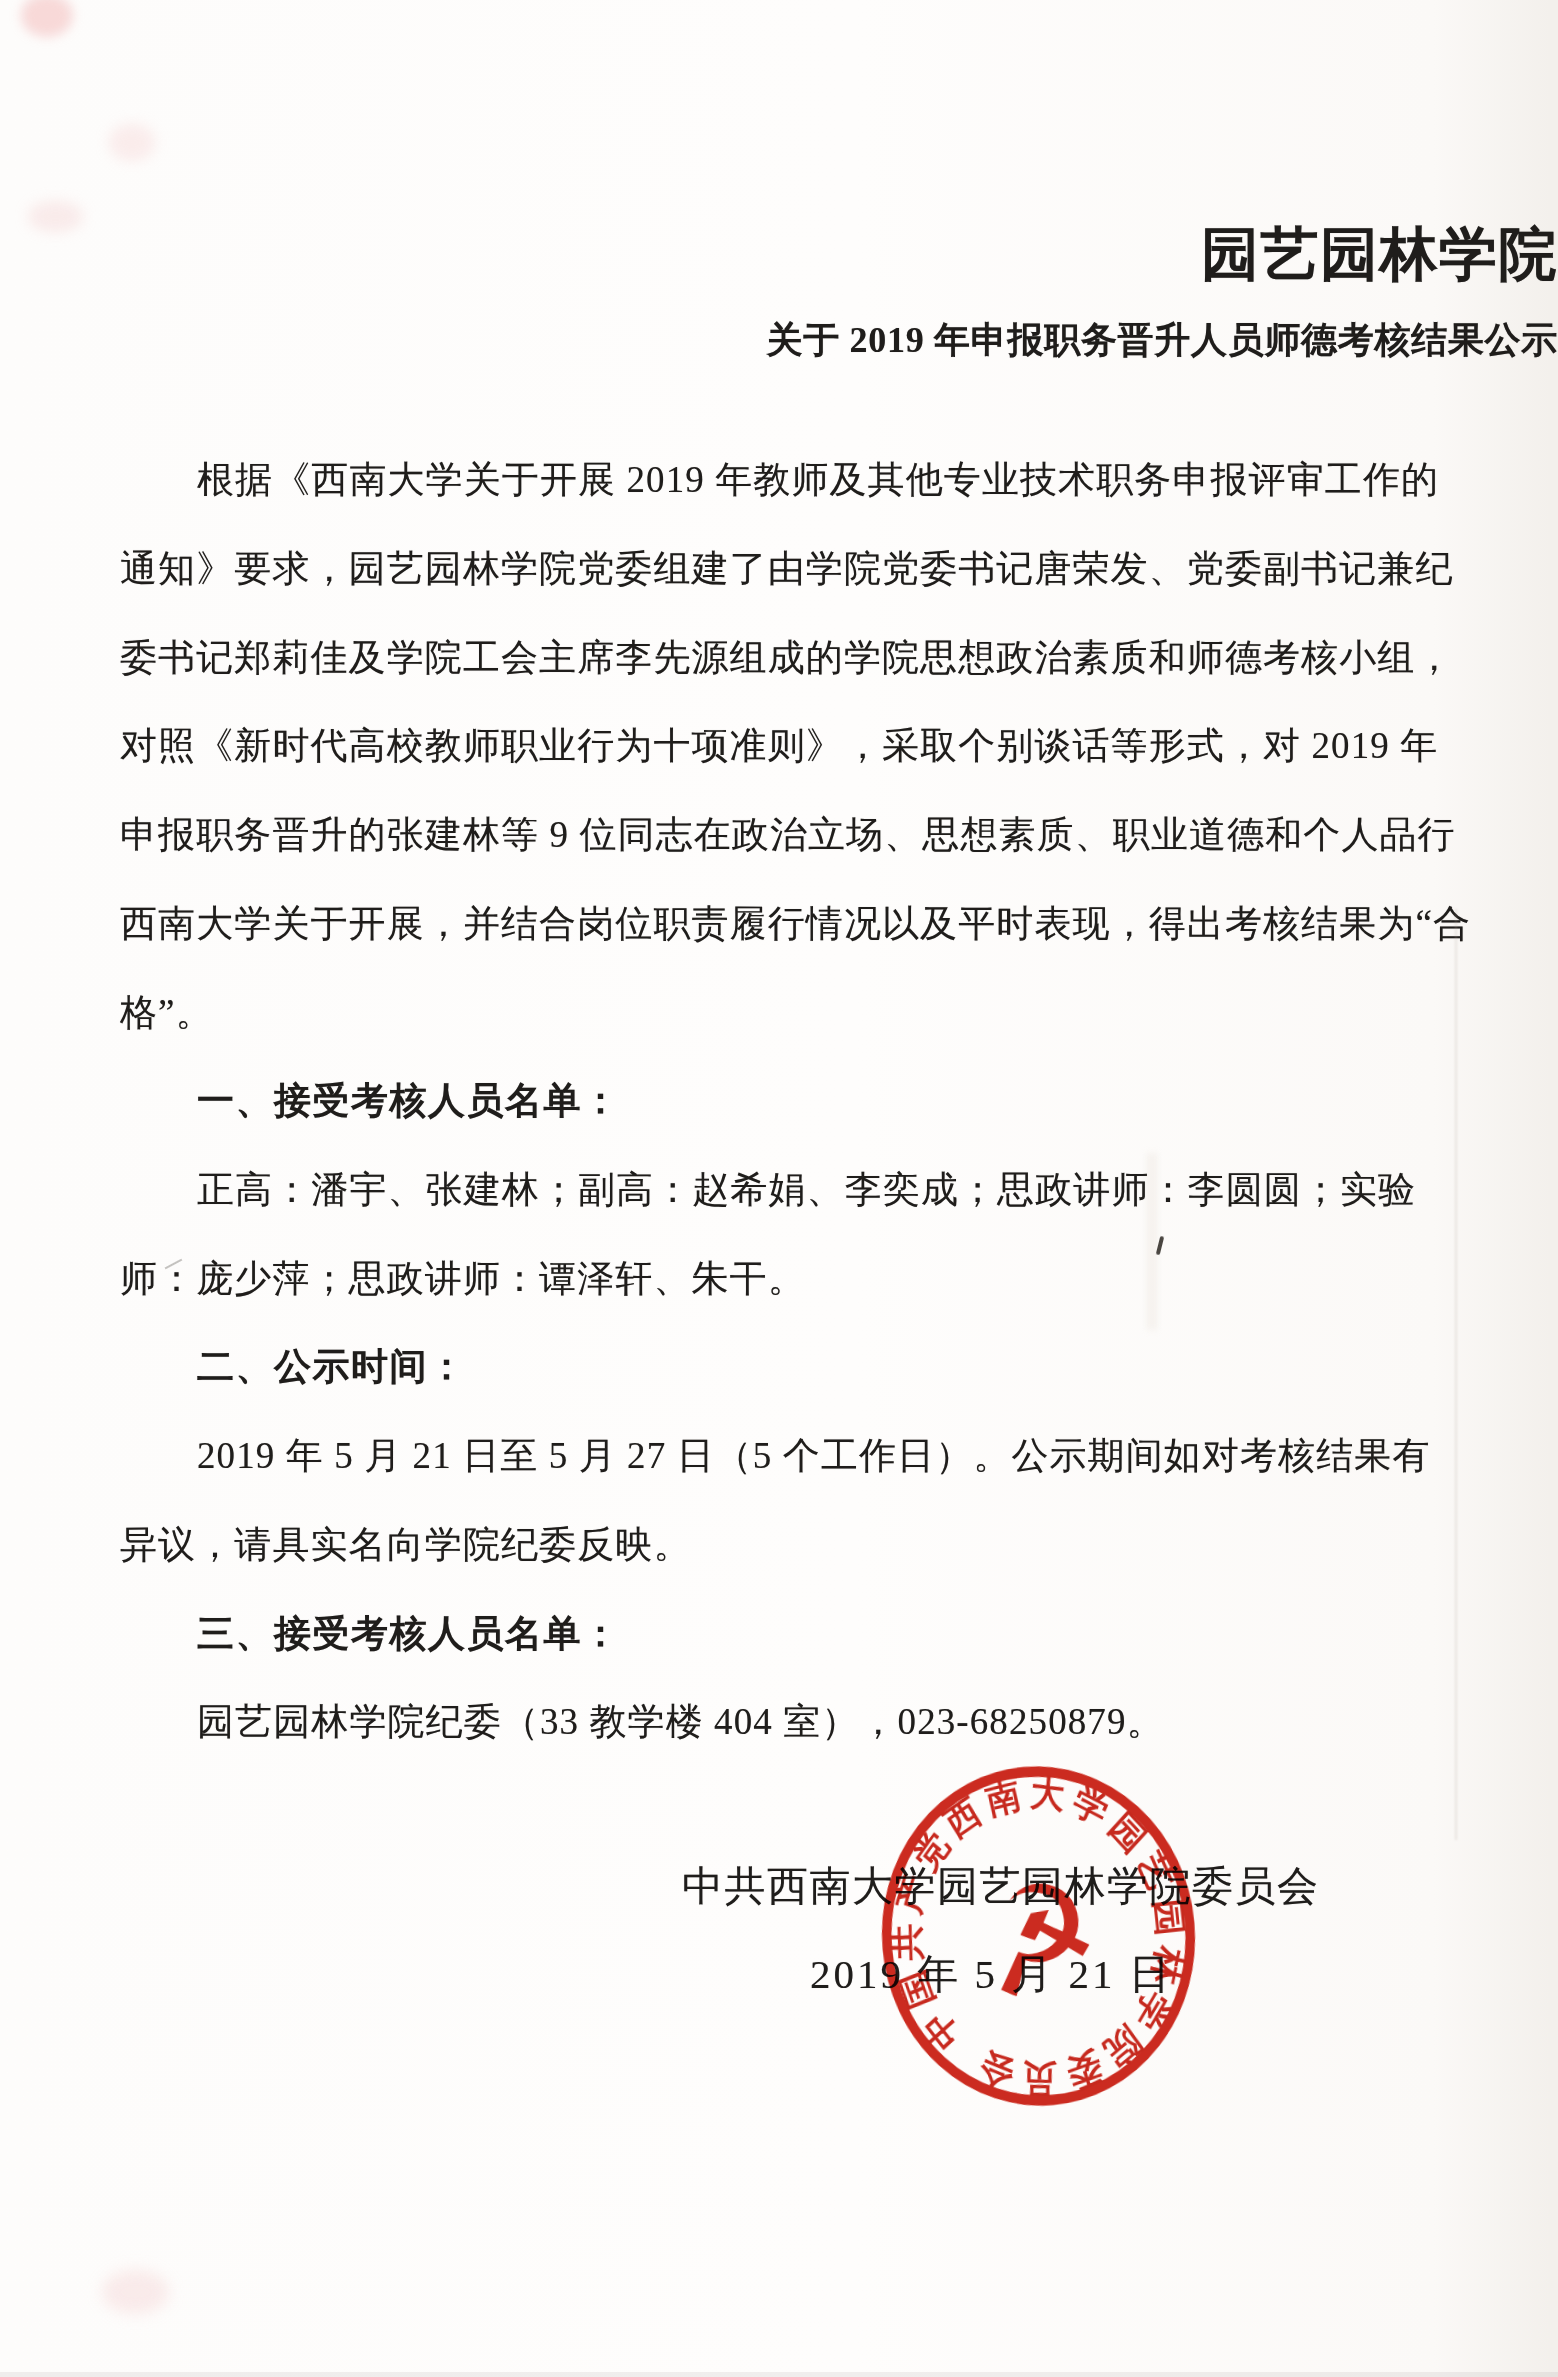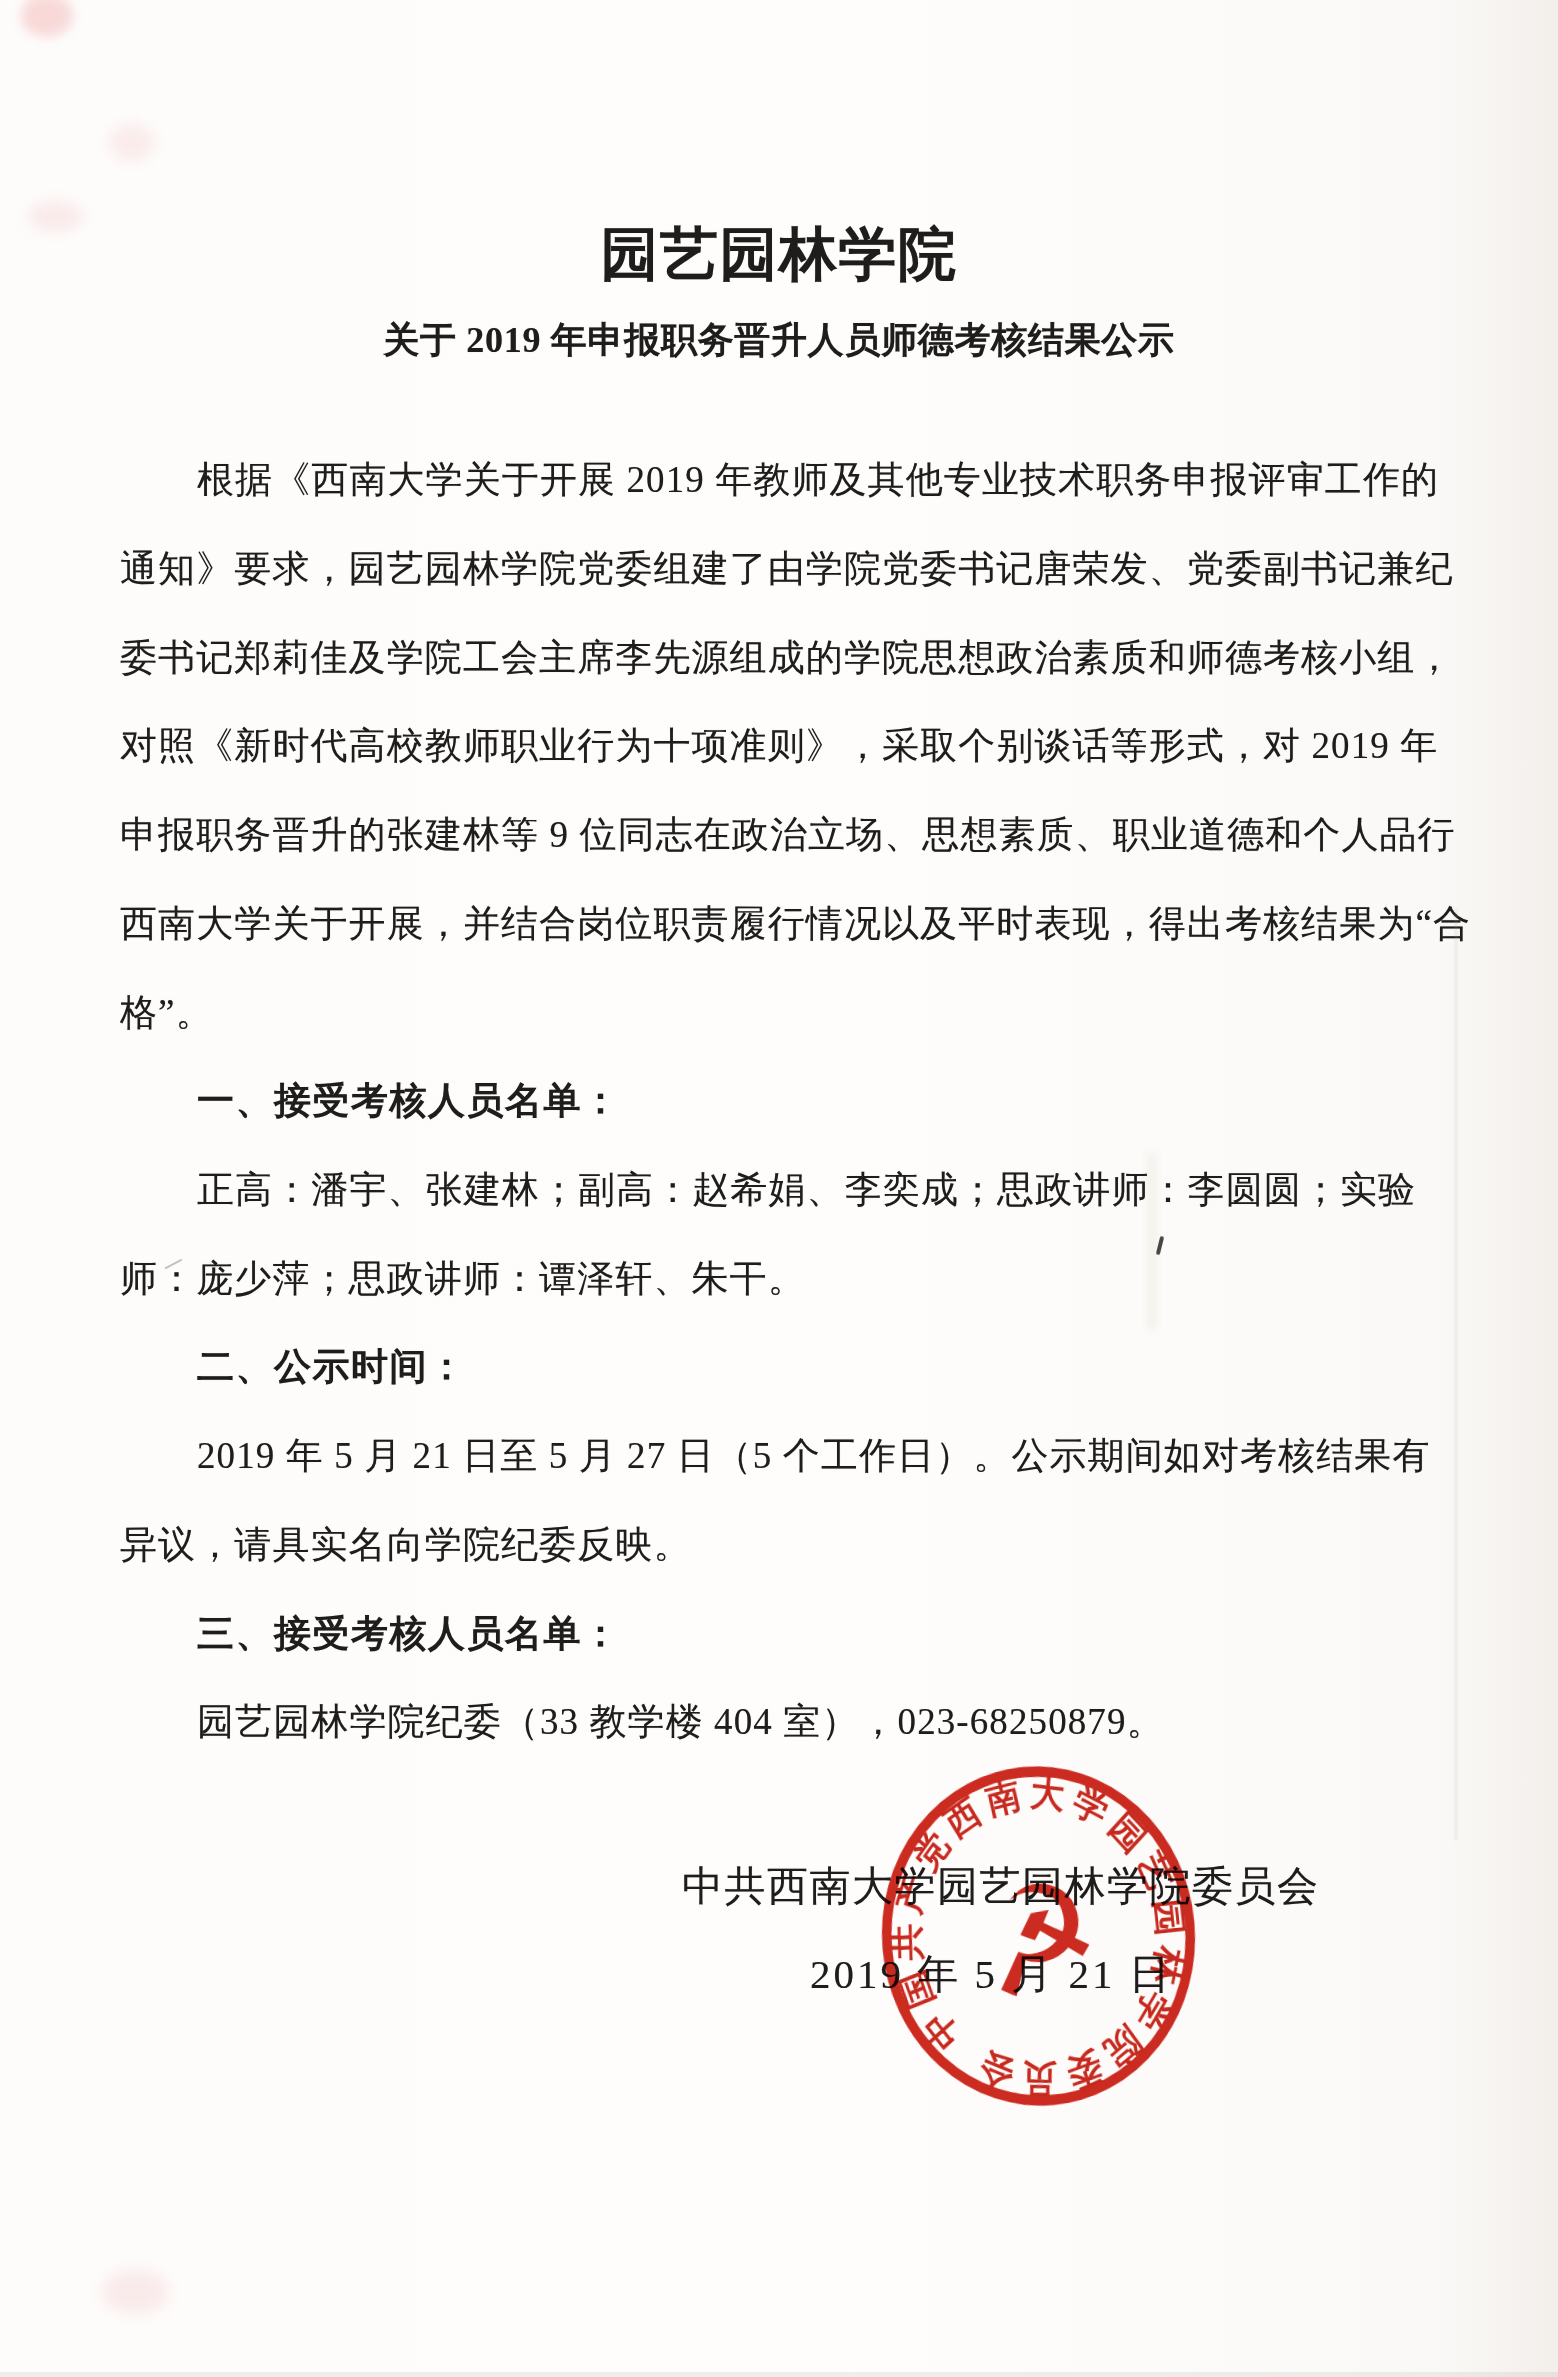--- a/index.html
+++ b/index.html
@@ -5,21 +5,21 @@
   html,body{margin:0;padding:0;background:#e8e6e2;}
   .page{
     position:relative;
     width:1558px;height:2377px;
     margin:0 auto;
     background:linear-gradient(90deg,#fdfcfb 0%,#fefdfc 55%,#fbf9f7 92%,#f3f0ec 99.5%);
     overflow:hidden;
     font-family:"Liberation Serif","DejaVu Serif",serif;
     color:#1f1d1b;
   }
-  .tline{position:absolute;left:0;width:1558px;text-align:center;font-weight:700;white-space:nowrap;
+  .tline{position:absolute;left:0;width:1558px;text-align:right;font-weight:700;white-space:nowrap;
          text-shadow:0 0 0.7px rgba(20,18,16,.45);}
   .title1{top:216px;font-size:58px;letter-spacing:1.5px;}
   .title2{top:316px;font-size:36px;letter-spacing:0.7px;}
   .line{position:absolute;left:120px;width:1321px;font-size:37px;line-height:44px;
         letter-spacing:1.1px;white-space:nowrap;text-shadow:0 0 0.7px rgba(20,18,16,.4);}
   .indent{text-indent:77px;}
   .heading{font-family:Liberation Serif, serif;font-weight:700;letter-spacing:1.5px;}
   .sig{position:absolute;left:682px;top:1859px;font-size:41px;letter-spacing:1.5px;white-space:nowrap;
        text-shadow:0 0 0.7px rgba(20,18,16,.4);}
   .date{position:absolute;left:810px;top:1947px;font-size:41px;letter-spacing:3px;white-space:nowrap;

